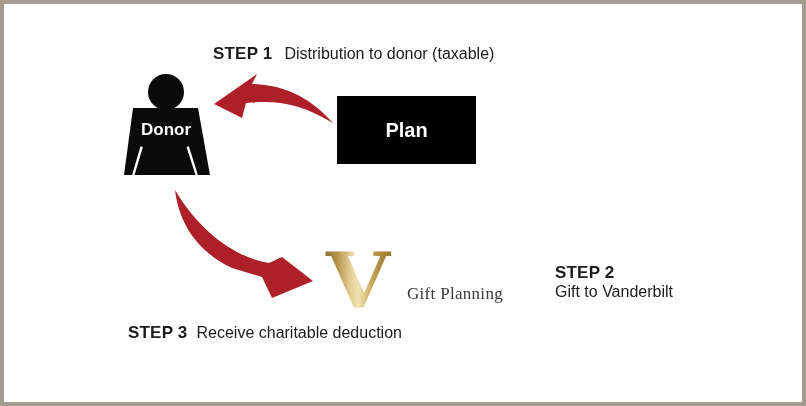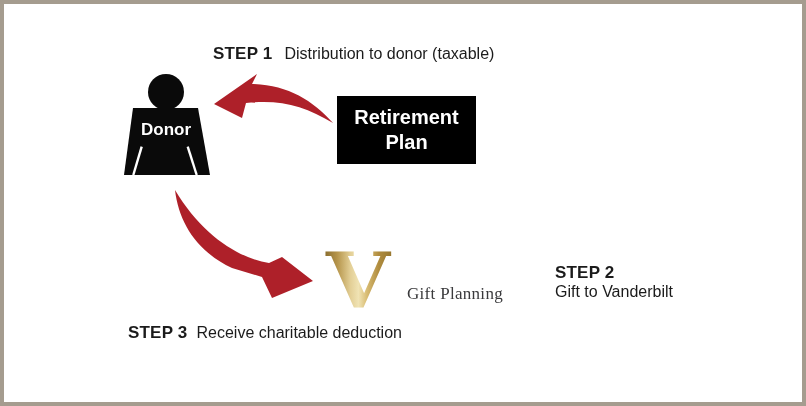--- a/index.html
+++ b/index.html
@@ -116,21 +116,20 @@
   </svg>
 
   <div class="txt step1 step-row">
     <span class="step-label">STEP 1</span>
     <span class="step-text">Distribution to donor (taxable)</span>
   </div>
 
   <div class="txt donor-label">Donor</div>
 
   <div class="retirement-box">
-    <span>Retirement</span>
     <span>Plan</span>
   </div>
 
   <div class="txt vu-subtitle">Gift Planning</div>
 
   <div class="txt step2">
     <div class="step-label">STEP 2</div>
     <div class="step-text">Gift to Vanderbilt</div>
   </div>
 

